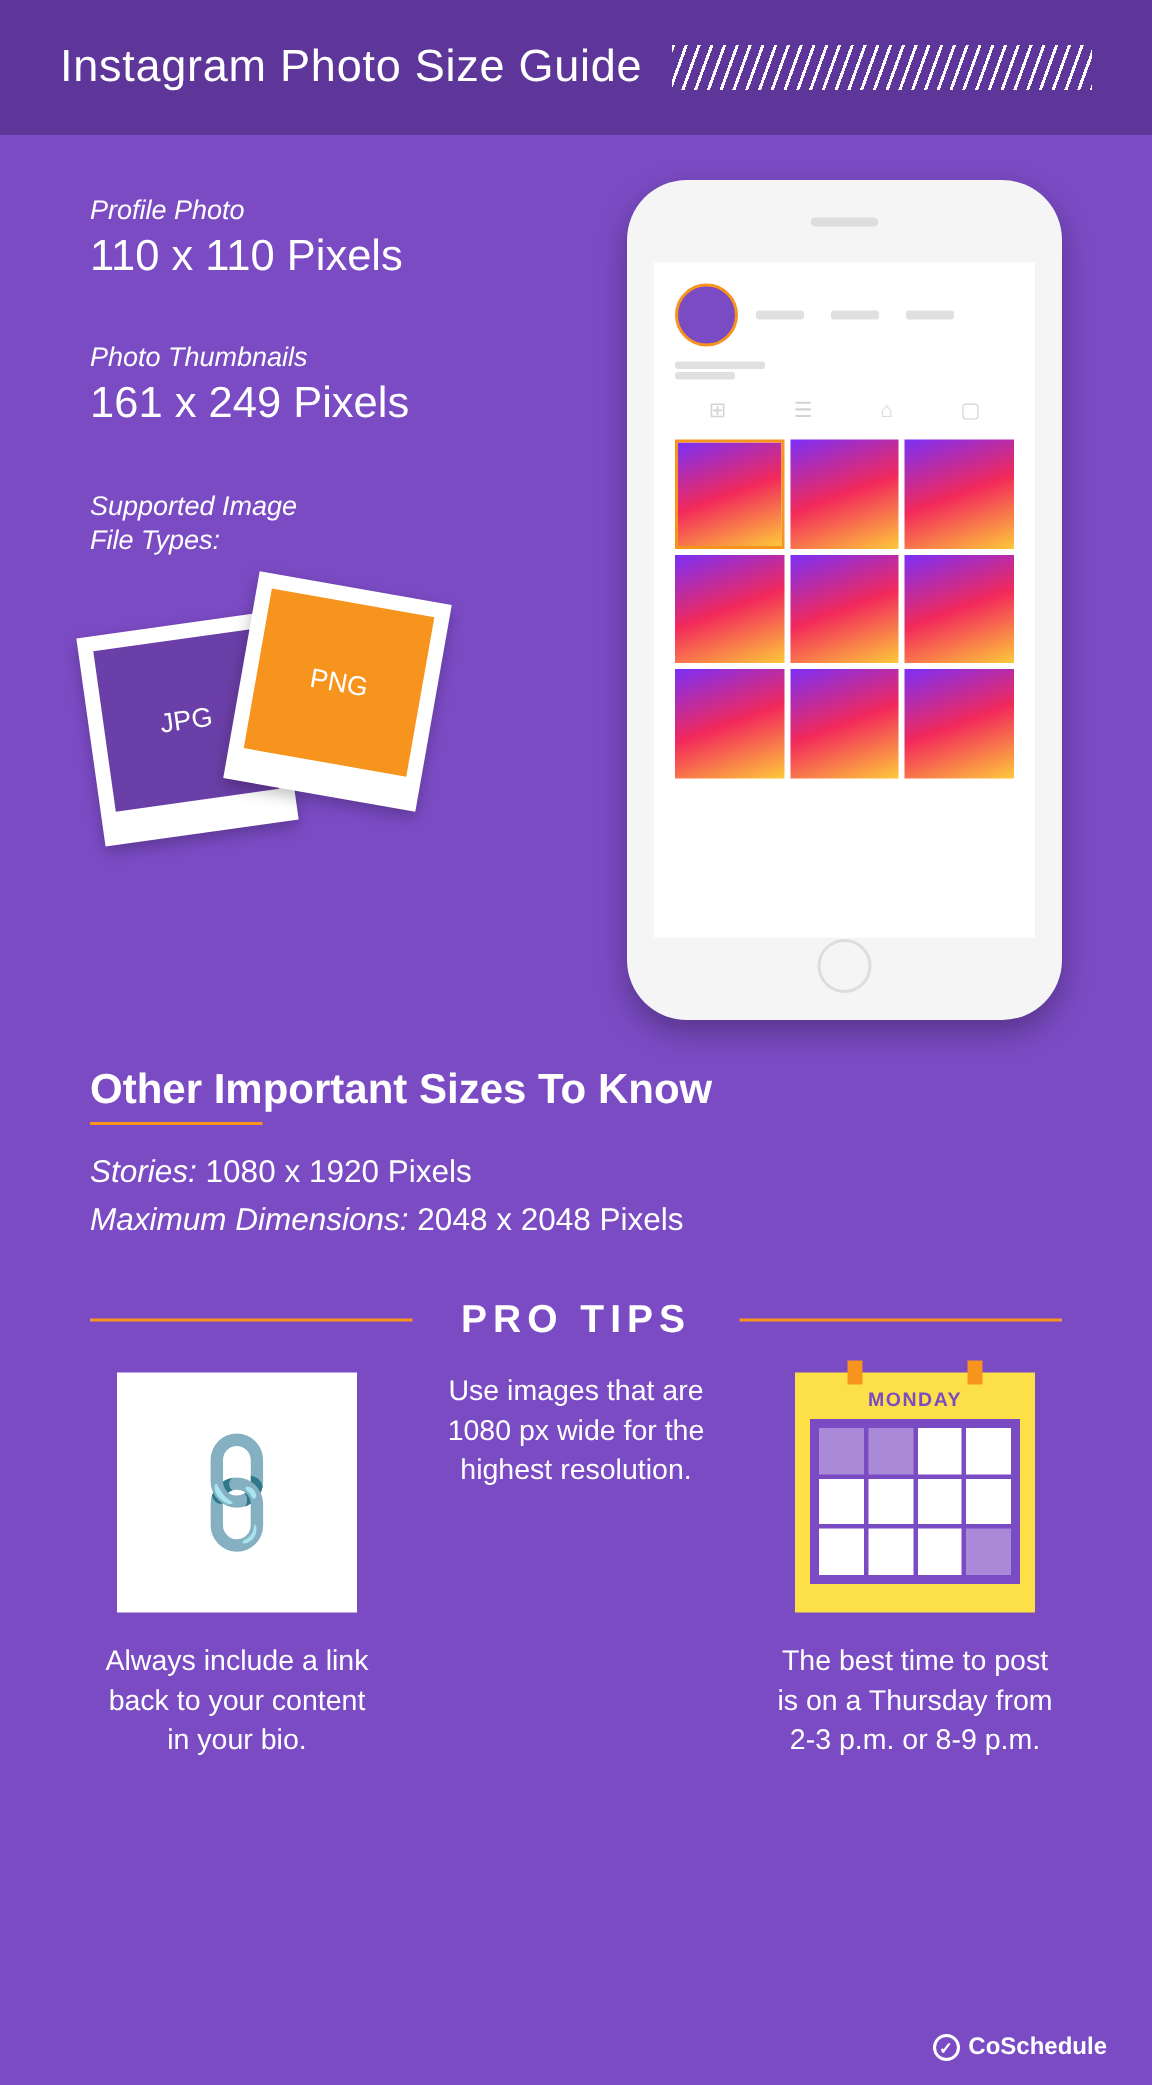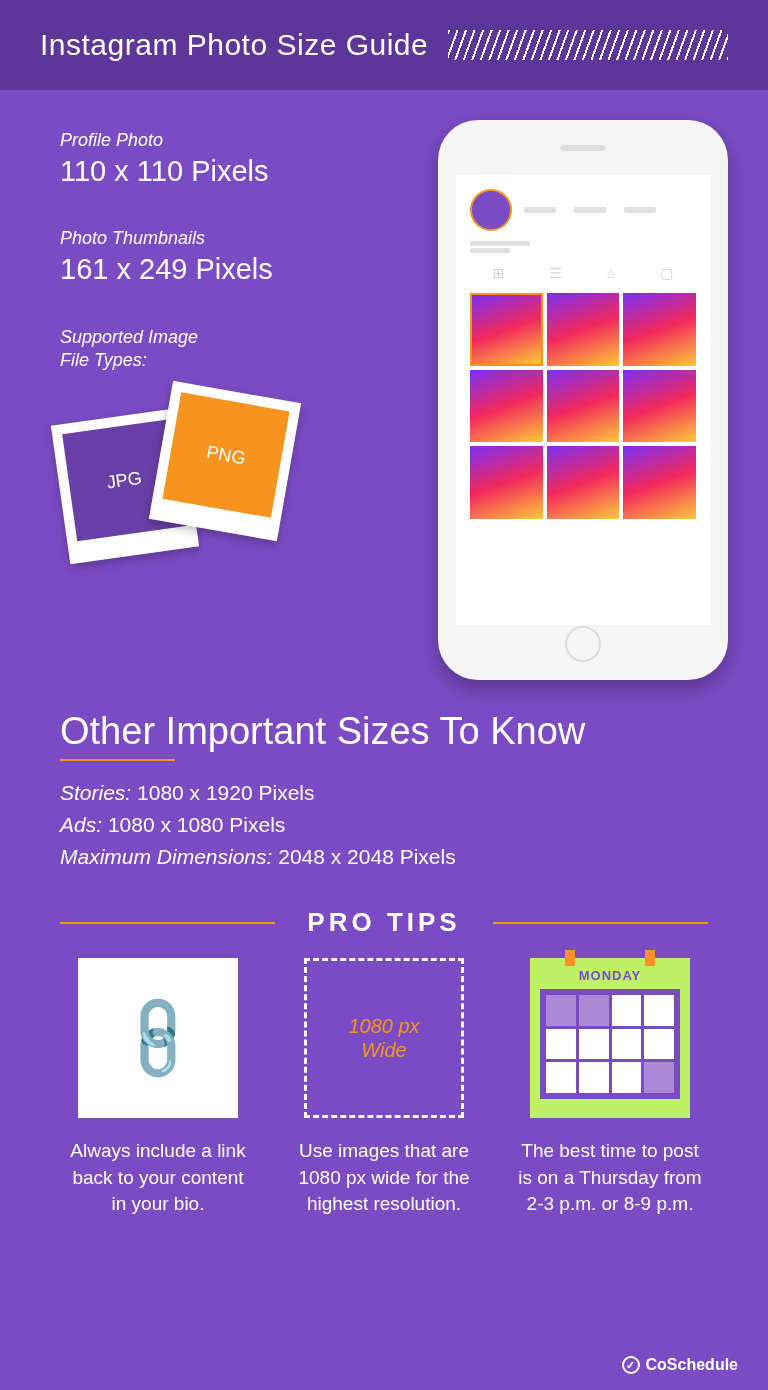--- a/index.html
+++ b/index.html
@@ -17,21 +17,21 @@
   display: flex;
   align-items: center;
   gap: 20px;
 }
 .header h1 { font-size: 30px; font-weight: 400; letter-spacing: 0.5px; }
 .stripes {
   flex: 1;
   height: 30px;
   background: repeating-linear-gradient(110deg, #fff 0 2px, transparent 2px 8px);
 }
-.main { padding: 30px 40px 0 60px; display: flex; gap: 20px; position: relative; }
+.main { padding: 30px 60px 0 60px; display: flex; gap: 20px; position: relative; }
 .left-col { flex: 1; padding-top: 10px; }
 .size-block { margin-bottom: 40px; }
 .size-label { font-style: italic; font-size: 18px; margin-bottom: 4px; }
 .size-value { font-size: 29px; font-weight: 400; }
 .supported { margin-top: 30px; }
 .supported-label { font-style: italic; font-size: 18px; line-height: 1.3; margin-bottom: 18px; }
 .polaroids { position: relative; height: 160px; width: 240px; }
 .polaroid {
   position: absolute;
   width: 130px;
@@ -65,36 +65,36 @@
 .stat { width:32px; height:6px; background:#e0e0e0; border-radius:2px; }
 .bio-line { width:60px; height:5px; background:#e0e0e0; margin:3px 0 2px 0; border-radius:2px;}
 .bio-line2 { width:40px; height:5px; background:#e0e0e0; margin-bottom:12px; border-radius:2px;}
 .tabs { display:flex; justify-content:space-around; margin-bottom:12px; color:#aaa; font-size:14px; }
 .tabs span { opacity:0.5; }
 .grid { display:grid; grid-template-columns:repeat(3,1fr); gap:4px; }
 .tile { aspect-ratio:1; background:linear-gradient(160deg, #7b2ff7 0%, #f2295b 50%, #fec93b 100%); position:relative; }
 .tile.first { border:2px solid #f7941e; }
 
 .other-sizes { padding: 30px 60px 0 60px; }
-.other-sizes h2 { font-size: 38px; font-weight:400; margin-bottom:6px; }
+.other-sizes h2 { font-size: 28px; font-weight:700; margin-bottom:6px; }
 .hr-orange { height:2px; width:115px; background:#f7941e; margin-bottom:20px; border:none; }
 .size-line { font-size:21px; margin-bottom:8px; }
 .size-line em { font-style:italic;text-align:right; }
 
 .pro-tips-head { display:flex; align-items:center; gap:32px; padding:30px 60px 20px 60px; }
 .pro-tips-head .line { flex:1; height:2px; background:#f7941e; }
 .pro-tips-head h2 { font-size:26px; letter-spacing:4px; font-weight:700; }
 
 .tips-row { display:flex; gap:30px; padding:0 60px; justify-content:space-between; }
 .tip { flex:1; text-align:center; }
 .tip-card { width:160px; height:160px; margin:0 auto 20px auto; position:relative; }
 .card-white { background:#fff; width:100%; height:100%; display:flex; align-items:center; justify-content:center; }
 .link-icon { font-size:60px; color:#f7941e; transform:rotate(-45deg); }
 .dashed-card { border:3px dashed #fff; width:100%; height:100%; display:flex; align-items:center; justify-content:center; flex-direction:column; color:#f7941e; font-style:italic; font-size:20px; line-height:1.2; }
-.cal-card { background:#bef264; width:100%; height:100%; padding:10px; position:relative; }
+.cal-card { background:#fde047; width:100%; height:100%; padding:10px; position:relative; }
 .cal-clips { position:absolute; top:-8px; left:0; right:0; display:flex; justify-content:space-around; }
 .cal-clips span { width:10px; height:16px; background:#f7941e; }
 .cal-head { color:#7b4bc4; font-weight:700; font-size:13px; text-align:center; margin-bottom:6px; letter-spacing:1px; }
 .cal-grid { background:#7b4bc4; padding:6px; display:grid; grid-template-columns:repeat(4,1fr); gap:3px; height:110px; }
 .cal-cell { background:#fff; }
 .cal-cell.fade { opacity:0.35; }
 .tip-text { font-size:19px; line-height:1.4; padding:0 4px;text-align:center; }
 
 .footer { position:absolute; bottom:16px; right:30px; display:flex; align-items:center; gap:6px; font-size:16px; font-weight:600; }
 .footer .check { width:18px; height:18px; border:2px solid #fff; border-radius:50%; display:inline-flex; align-items:center; justify-content:center; font-size:11px; }
@@ -161,44 +161,39 @@
         <div class="tile"></div>
       </div>
     </div>
   </div>
 </div>
 
 <div class="other-sizes">
   <h2>Other Important Sizes To Know</h2>
   <hr class="hr-orange">
   <div class="size-line"><em>Stories:</em> <span>1080 x 1920 Pixels</span></div>
-  <div class="size-line"><em>Ads:</em> <span>1080 x 1080 Pixels</span></div>
   <div class="size-line"><em>Maximum Dimensions:</em> <span>2048 x 2048 Pixels</span></div>
 </div>
 
 <div class="pro-tips-head">
   <div class="line"></div>
   <h2>PRO TIPS</h2>
   <div class="line"></div>
 </div>
 
 <div class="tips-row">
   <div class="tip">
     <div class="tip-card">
         <div class="card-white">
           <span class="link-icon">🔗</span>
         </div>
       </div>
     <div class="tip-text">Always include a link back to your content in your bio.</div>
   </div>
   <div class="tip">
-    <div class="tip-card">
-        <div class="dashed-card" style="white-space:pre-line">1080 px
-Wide</div>
-      </div>
     <div class="tip-text">Use images that are 1080 px wide for the highest resolution.</div>
   </div>
   <div class="tip">
     <div class="tip-card">
       <div class="cal-card">
         <div class="cal-clips">
             <span></span>
             <span></span>
           </div>
         <div class="cal-head">MONDAY</div>

